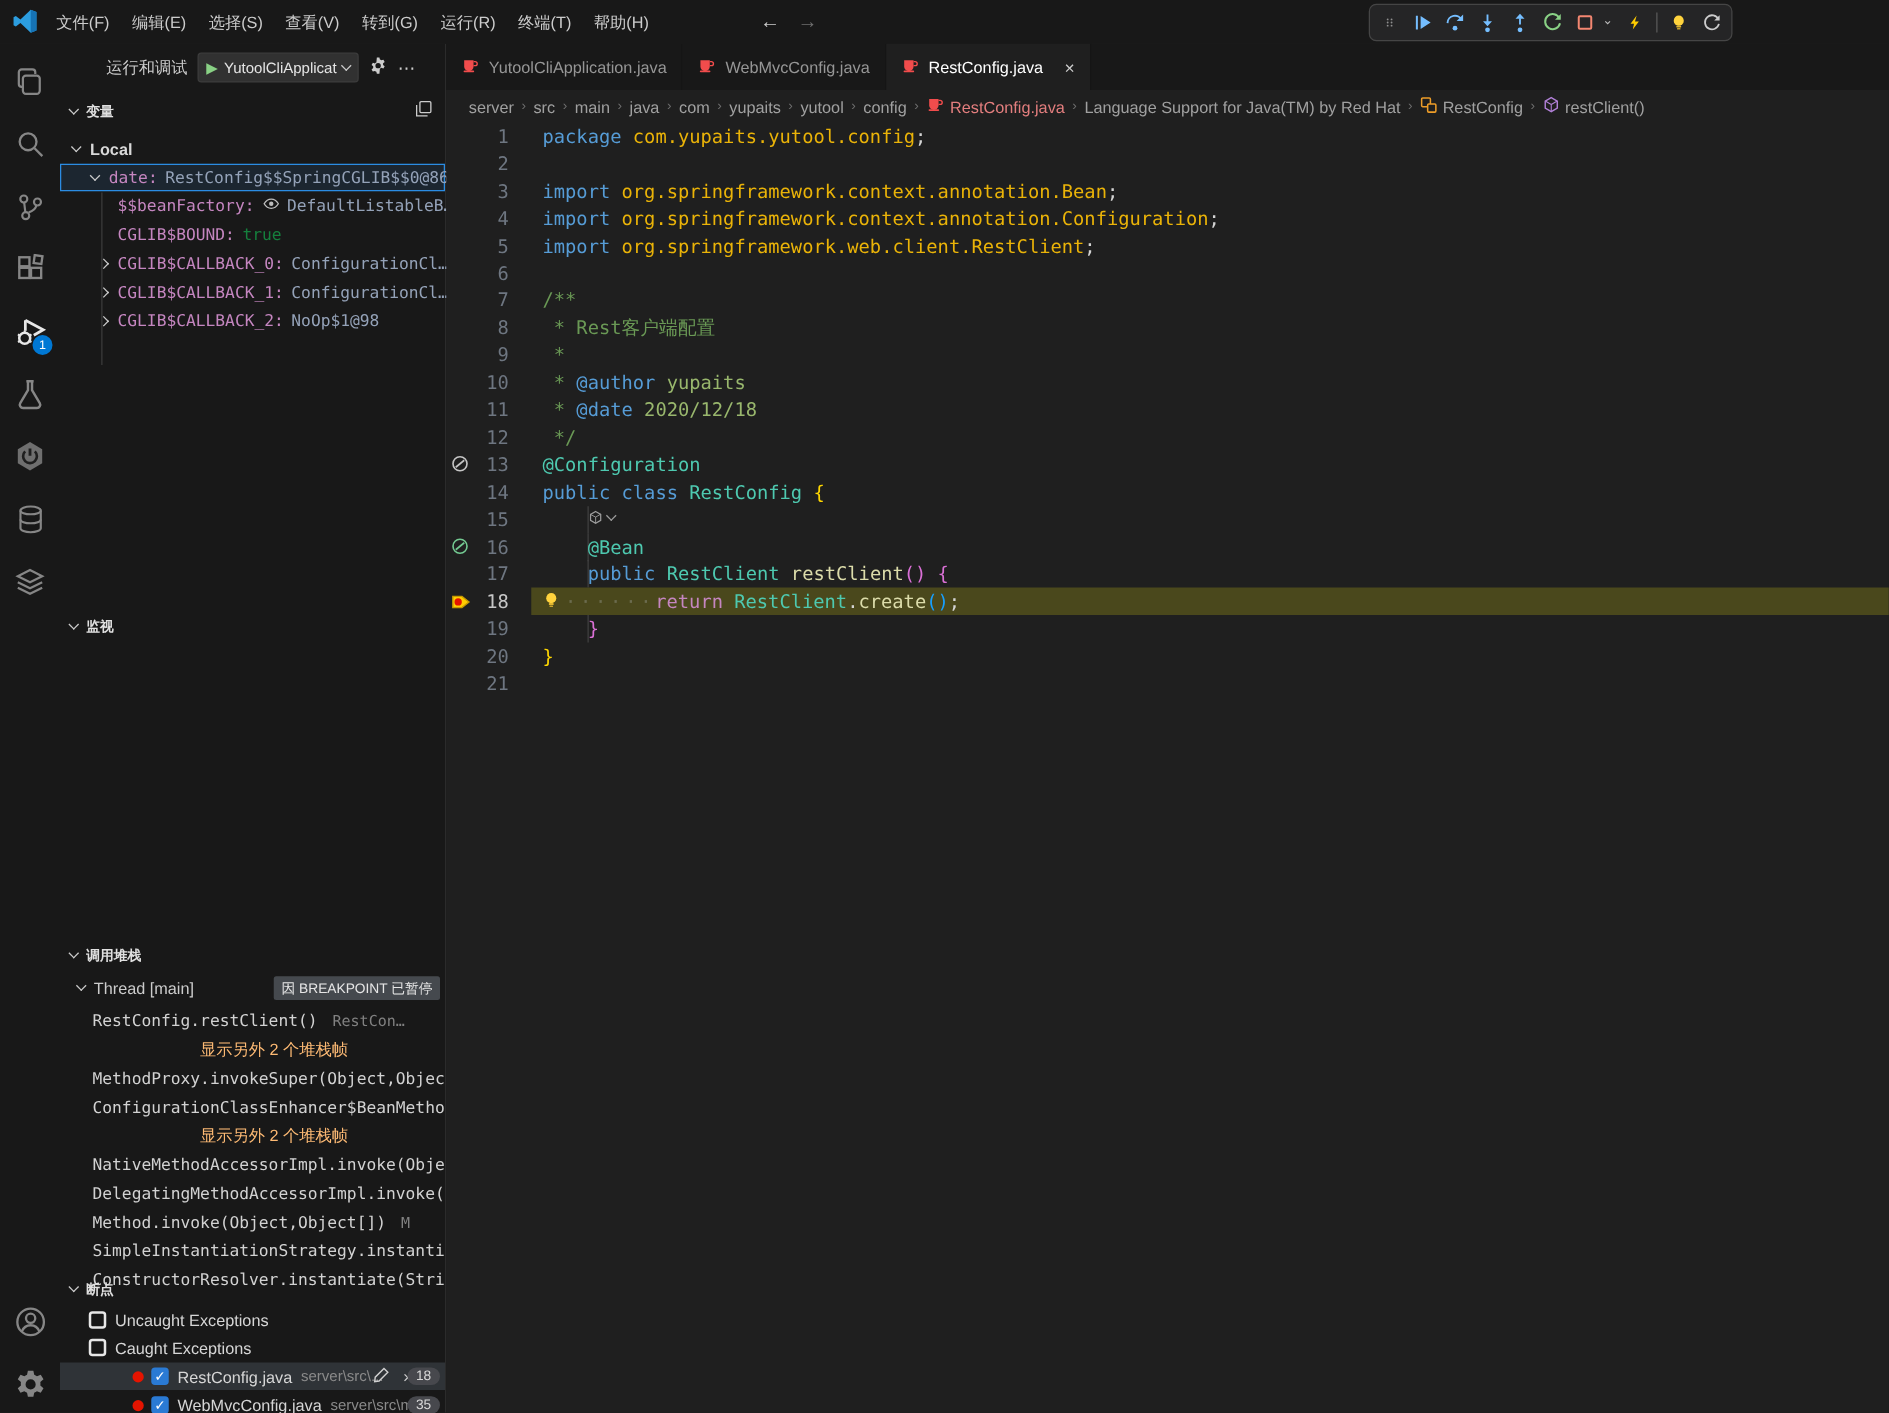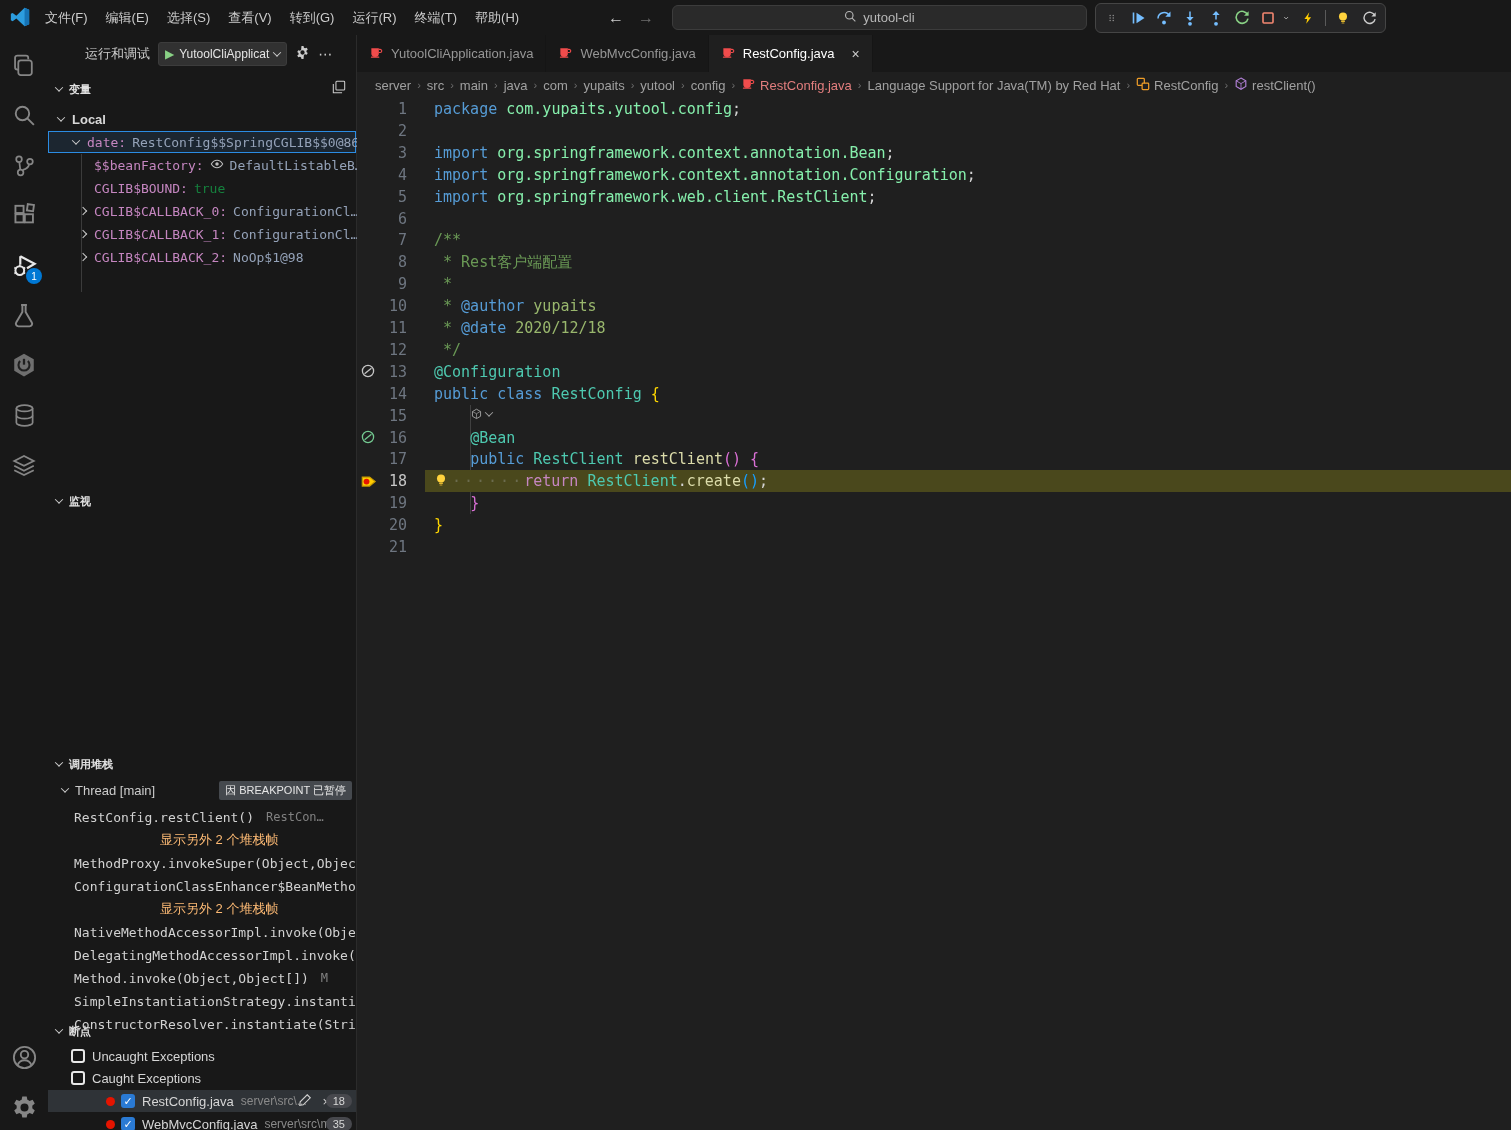--- a/index.html
+++ b/index.html
@@ -74,21 +74,21 @@
   .bc-item { display:flex; align-items:center; gap:4px; }
   .code { position:absolute; left:0; top:63px; right:0; bottom:0; font-family:"DejaVu Sans Mono", monospace;
     font-size:15px; }
   .code-line { position:absolute; left:0; right:0; height:22px; }
   .line-hl { position:absolute; left:68px; right:0; top:0; bottom:0; background:#4a481c; }
   .gut-ico { position:absolute; left:3px; top:2px; width:18px; height:18px; }
   .lnum { position:absolute; left:0; width:50px; text-align:right; color:#6e7681; line-height:22px; }
   .code-line.cur .lnum { color:#c6c6c6; }
   .ltext { position:absolute; left:77px; top:0; white-space:pre; line-height:22px; }
   .iguide { position:absolute; left:113px; top:0; bottom:0; width:1px; background:#404040; }
-  .tok-kw{color:#569cd6} .tok-kw2{color:#c586c0} .tok-ns{color:#86efac} .tok-ty{color:#4ec9b0}
+  .tok-kw{color:#569cd6} .tok-kw2{color:#c586c0} .tok-ns{color:#eab308} .tok-ty{color:#4ec9b0}
   .tok-fn{color:#dcdcaa} .tok-cm{color:#6a9955} .tok-tg{color:#569cd6} .tok-cv{color:#99b76d}
   .tok-pu{color:#d4d4d4} .tok-pl{color:#d4d4d4} .tok-an{color:#4ec9b0}
   .tok-b1{color:#ffd700} .tok-b2{color:#da70d6} .tok-b3{color:#179fff}
   .tok-ws{color:#6b6b4e; letter-spacing:3px;}
   .bulb-inline { display:inline-block; width:18px; vertical-align:-2px; }
   .deco { position:absolute; left:113px; top:3px; color:#9d9d9d; display:flex; align-items:center; gap:3px; }
   .eye { display:inline-block; margin-left:6px; }
 </style>
 </head>
 <body>
@@ -107,29 +107,20 @@
       <span class="menu-item">查看(V)</span>
       <span class="menu-item">转到(G)</span>
       <span class="menu-item">运行(R)</span>
       <span class="menu-item">终端(T)</span>
       <span class="menu-item">帮助(H)</span>
     </div>
   <div class="nav-arrows">
     <span class="arrow-back">←</span>
     <span class="arrow-fwd">→</span>
   </div>
-  <div class="search-box">
-    <span>
-      <svg width="13" height="13" viewBox="0 0 16 16">
-          <circle cx="6.5" cy="6.5" r="4.6" fill="none" stroke="#b8b8b8" stroke-width="1.4"></circle>
-          <path d="M10 10l4 4" stroke="#b8b8b8" stroke-width="1.4"></path>
-        </svg>
-    </span>
-    <span>yutool-cli</span>
-  </div>
   <div class="debug-toolbar" id="debug-toolbar">
       <div class="dt-ico">
         <svg width="10" height="16" viewBox="0 0 16 16">
           <g fill="#8e8e8e">
             <circle cx="5" cy="4" r="1.2"></circle>
             <circle cx="10" cy="4" r="1.2"></circle>
             <circle cx="5" cy="8" r="1.2"></circle>
             <circle cx="10" cy="8" r="1.2"></circle>
             <circle cx="5" cy="12" r="1.2"></circle>
             <circle cx="10" cy="12" r="1.2"></circle>

